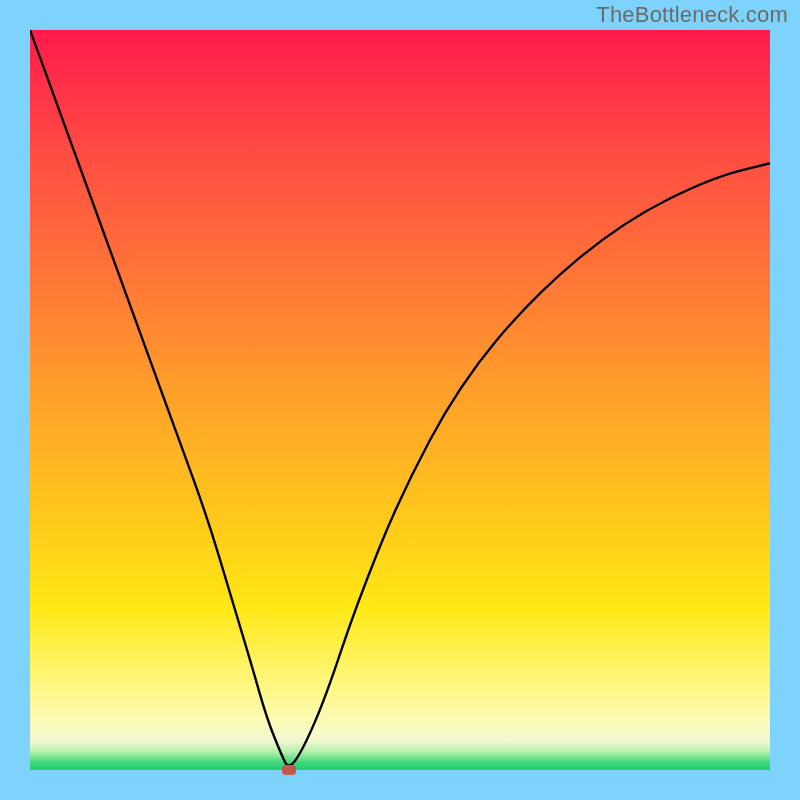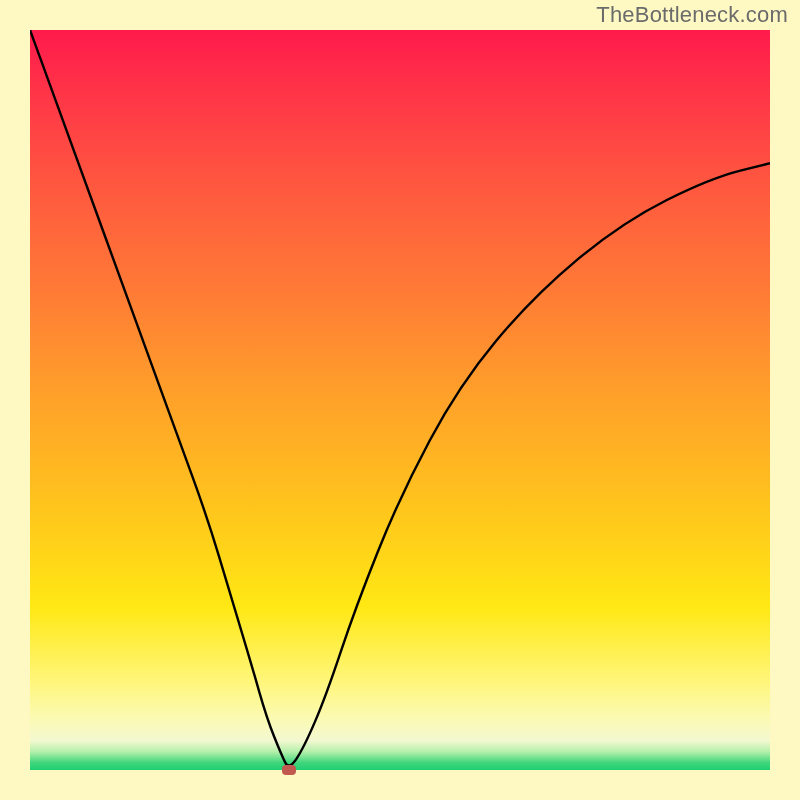--- a/index.html
+++ b/index.html
@@ -8,21 +8,21 @@
     width: 800px;
     height: 800px;
     overflow: hidden;
     background: #000000;
     font-family: Arial, Helvetica, sans-serif;
   }
   .frame {
     position: relative;
     width: 800px;
     height: 800px;
-    background: #fef9c3;
+    background: #7dd3fc;
   }
   .watermark {
     position: absolute;
     top: 2px;
     right: 12px;
     color: #6b6b6b;
     font-size: 22px;
     font-family: Arial, sans-serif;
     letter-spacing: 0.2px;
     z-index: 10;

